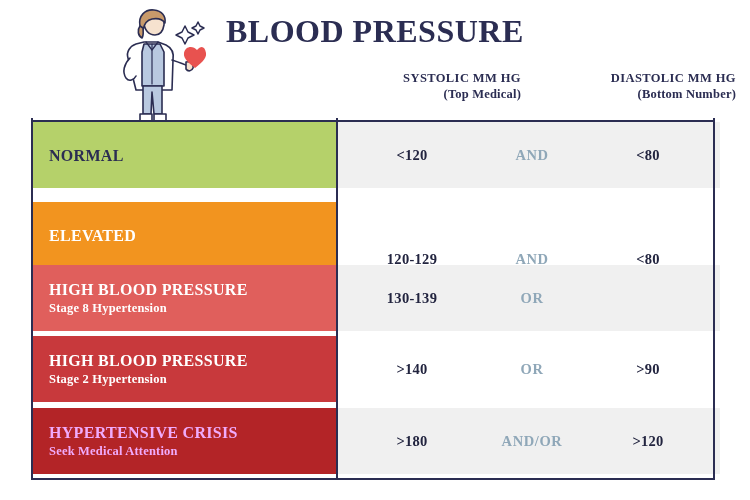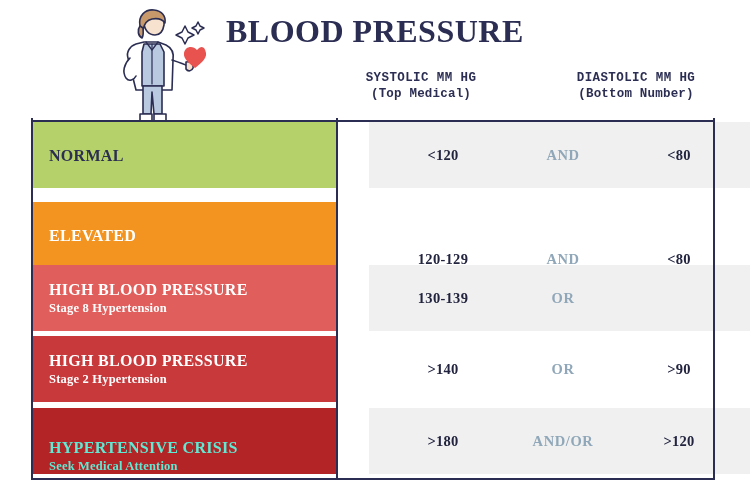--- a/index.html
+++ b/index.html
@@ -32,27 +32,27 @@
     letter-spacing: 0.5px;
     color: #2b2d52;
     font-family: "Liberation Serif", "DejaVu Serif", serif;
     white-space: nowrap;
   }
 
   .col-head {
     position: absolute;
     top: 70px;
     width: 200px;
-    text-align: center;
+    text-align: right;
     color: #2b2d52;
     font-weight: bold;
     font-size: 12.5px;
     line-height: 16px;
     letter-spacing: 0.4px;
-    font-family: Liberation Mono, monospace;
+    font-family: Liberation Serif, serif;
   }
   .col-head .sub {
     display: block;
     font-size: 12.5px;
     letter-spacing: 0.2px;
   }
   #head-systolic { left: 321px; }
   #head-diastolic { left: 536px; }
 
   
@@ -118,21 +118,20 @@
   }
 
   .values {
     position: absolute;
     left: 338px;
     top: 0;
     width: 382px;
     height: 66px;
     display: flex;
     align-items: center;
-    margin-left: 31px;
   }
   .values .cell {
     text-align: center;
     font-weight: bold;
     font-family: "Liberation Serif", "DejaVu Serif", serif;
   }
   .cell.systolic  { width: 148px; font-size: 14.5px; color: #22243f; letter-spacing: 0.3px; }
   .cell.connector { width: 92px;  font-size: 14.5px; color: #8fa7b8; letter-spacing: 0.6px; }
   .cell.diastolic { width: 140px; font-size: 14.5px; color: #22243f; letter-spacing: 0.3px; }
 </style>
@@ -226,21 +225,21 @@
           <div class="label">HIGH BLOOD PRESSURE</div>
           <div class="sublabel">Stage 2 Hypertension</div>
         </div>
         <div class="values" style="background: rgb(255, 255, 255);">
           <div class="cell systolic">&gt;140</div>
           <div class="cell connector">OR</div>
           <div class="cell diastolic">&gt;90</div>
         </div>
       </div>
       <div class="row r4">
-        <div class="band" style="background: rgb(179, 36, 39); color: #5eead4; justify-content: flex-end;">
+        <div class="band" style="background: rgb(179, 36, 39); color: #f0abfc;">
           <div class="label">HYPERTENSIVE CRISIS</div>
           <div class="sublabel">Seek Medical Attention</div>
         </div>
         <div class="values" style="background: rgb(240, 240, 240);">
           <div class="cell systolic">&gt;180</div>
           <div class="cell connector">AND/OR</div>
           <div class="cell diastolic">&gt;120</div>
         </div>
       </div>
     </div>

